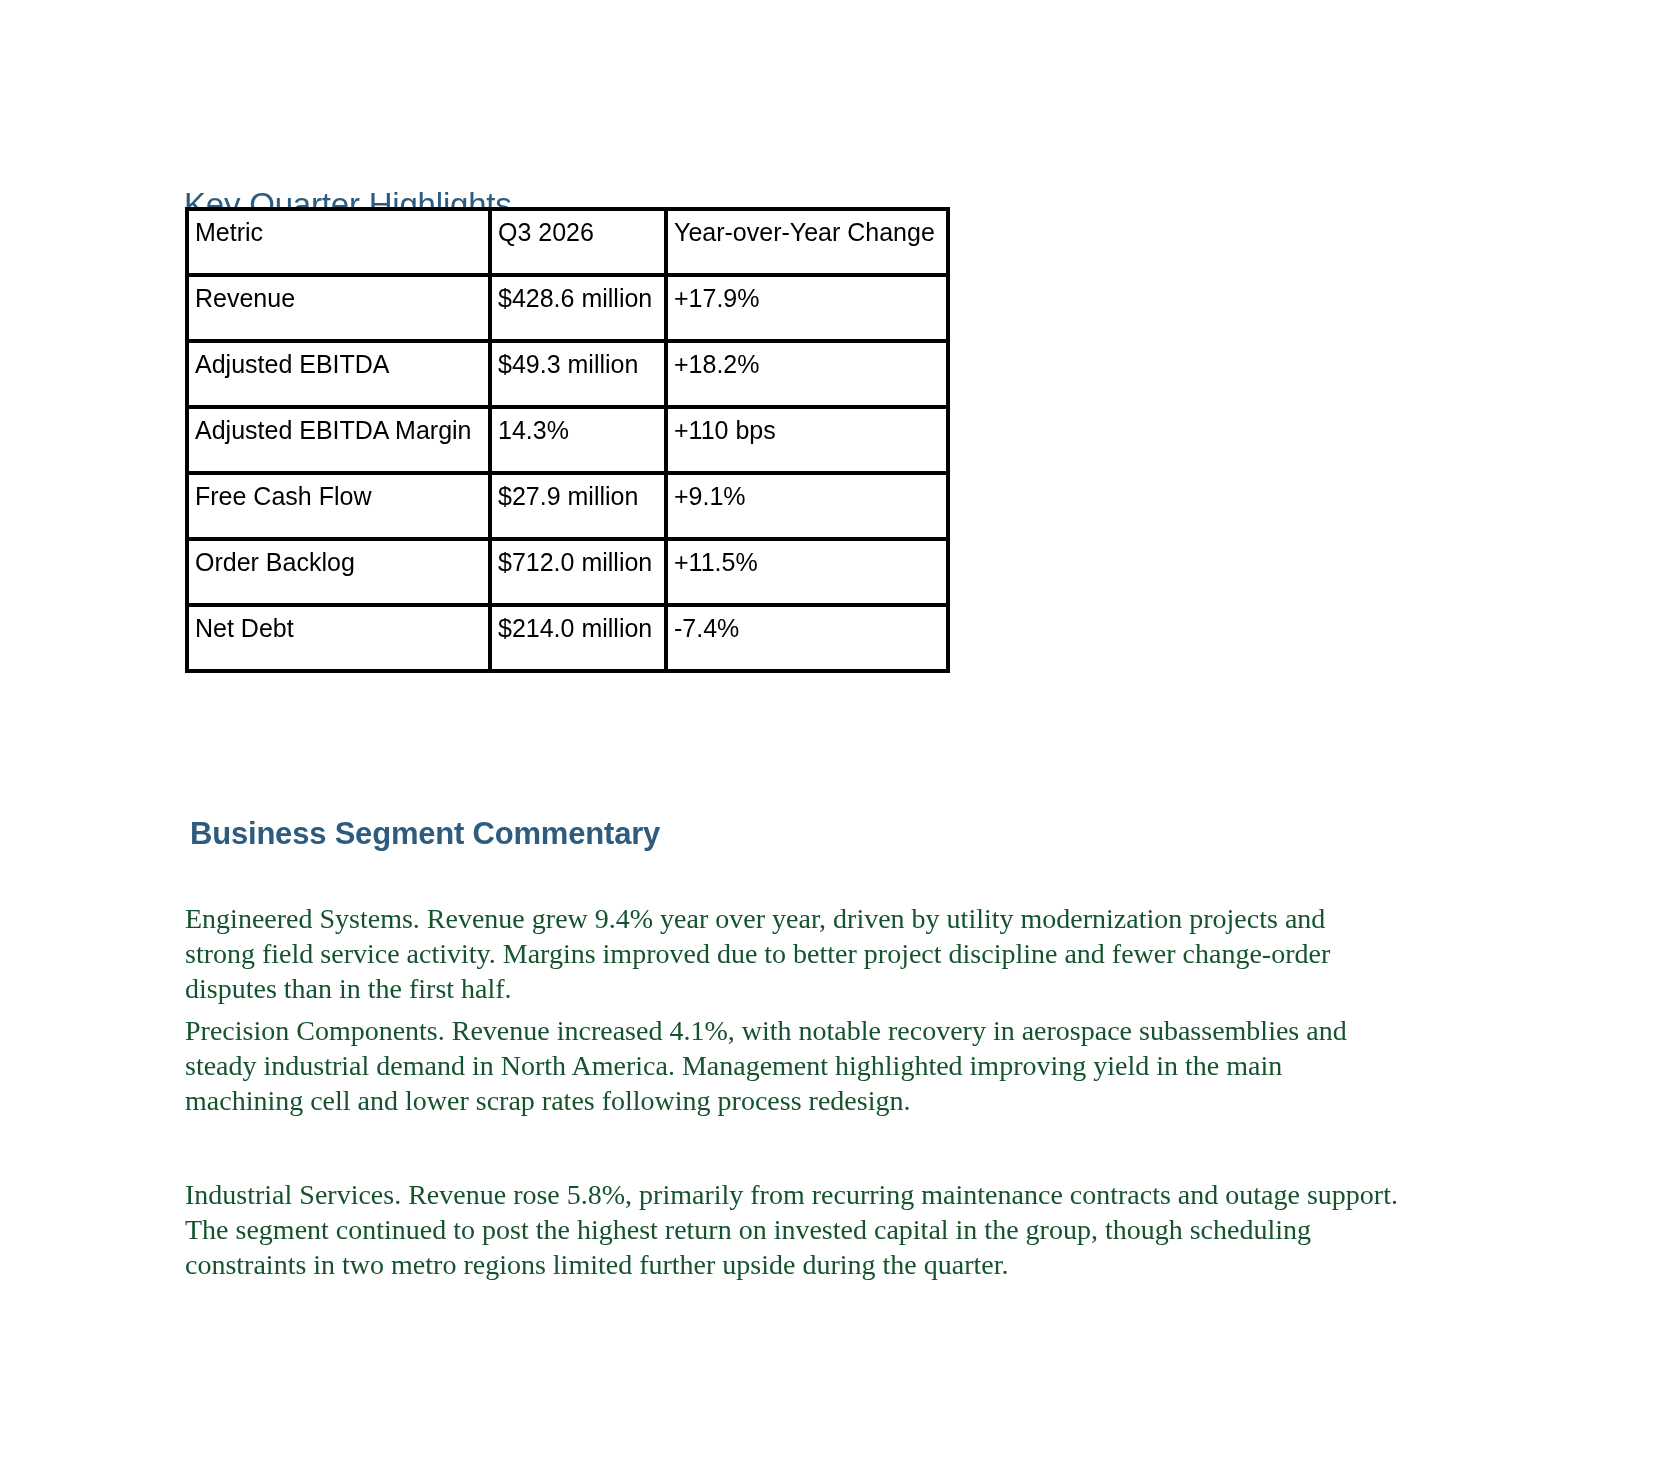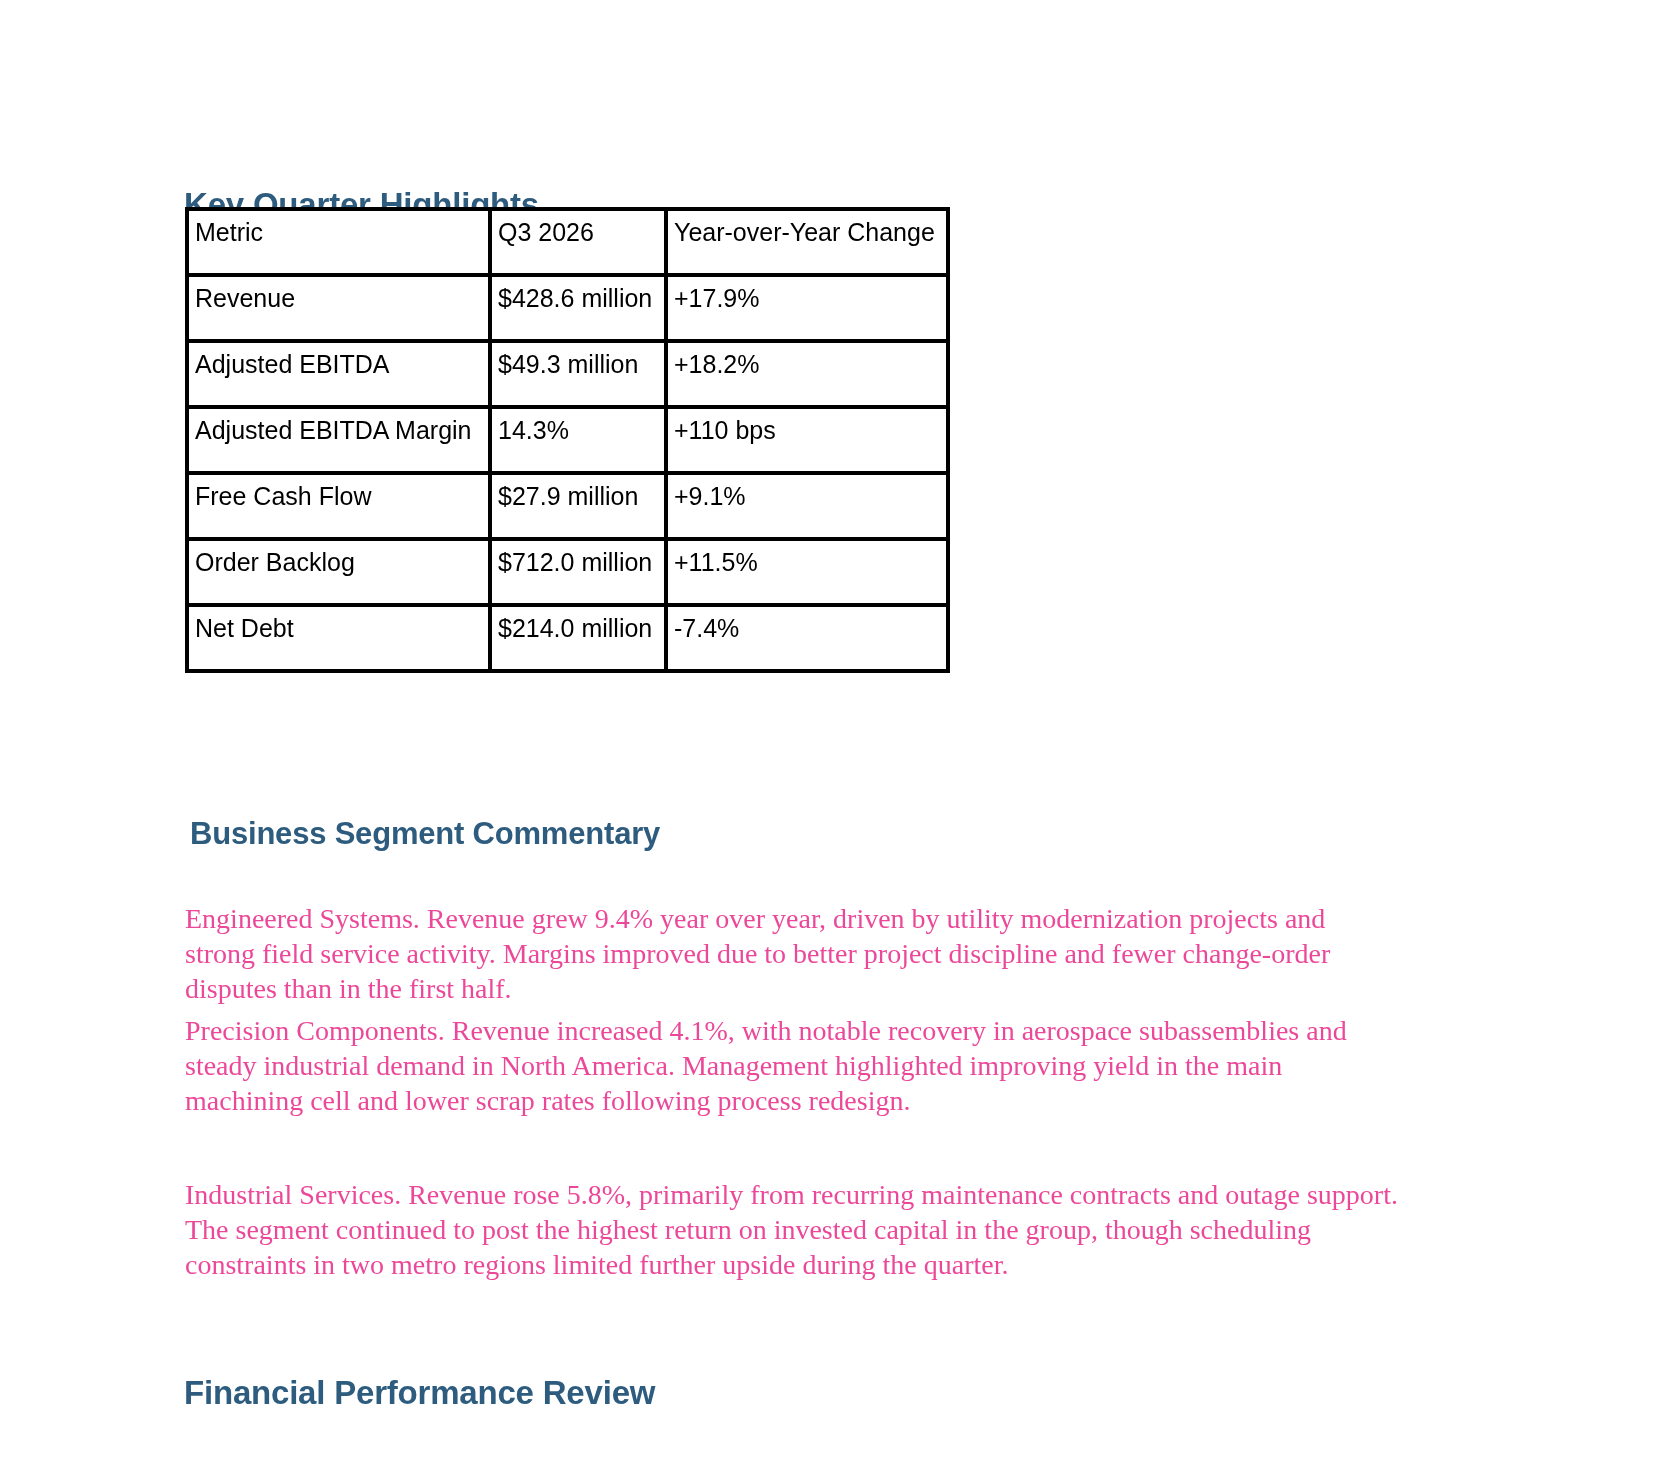--- a/index.html
+++ b/index.html
@@ -23,21 +23,21 @@
     width: 1664px;
     height: 1471px;
     background: #ffffff;
   }
 
   
   .heading {
     position: absolute;
     color: #2E5C7E;
     font-family: "Liberation Sans", sans-serif;
-    font-weight: 700;
+    font-weight: 400;
     white-space: nowrap;
     letter-spacing: -0.2px;
   }
   #heading-key-quarter {
     left: 184px;
     top: 164px;
     font-size: 33px;
     line-height: 38px;
   }
   #heading-business-segment {
@@ -98,21 +98,21 @@
   }
 
   
   .body-para {
     position: absolute;
     left: 185px;
     width: 1213px;
     font-family: "Liberation Serif", serif;
     font-size: 28px;
     line-height: 35px;
-    color: #ec4899;
+    color: #14532d;
     text-align: left;
   }
   #para-engineered  { top: 873px; }
   #para-precision   { top: 985px; }
   #para-industrial  { top: 1149px; }
 </style>
 </head>
 <body>
 
 <div class="page">
@@ -204,15 +204,14 @@
   </div>
 
   <h2 class="heading" id="heading-business-segment">Business Segment Commentary</h2>
 
   <p class="body-para" id="para-engineered">Engineered Systems. Revenue grew 9.4% year over year, driven by utility modernization projects and strong field service activity. Margins improved due to better project discipline and fewer change-order disputes than in the first half.</p>
 
   <p class="body-para" id="para-precision">Precision Components. Revenue increased 4.1%, with notable recovery in aerospace subassemblies and steady industrial demand in North America. Management highlighted improving yield in the main machining cell and lower scrap rates following process redesign.</p>
 
   <p class="body-para" id="para-industrial">Industrial Services. Revenue rose 5.8%, primarily from recurring maintenance contracts and outage support. The segment continued to post the highest return on invested capital in the group, though scheduling constraints in two metro regions limited further upside during the quarter.</p>
 
-  <h1 class="heading" id="heading-financial-performance">Financial Performance Review</h1>
 
 </div>
 
 </body></html>

